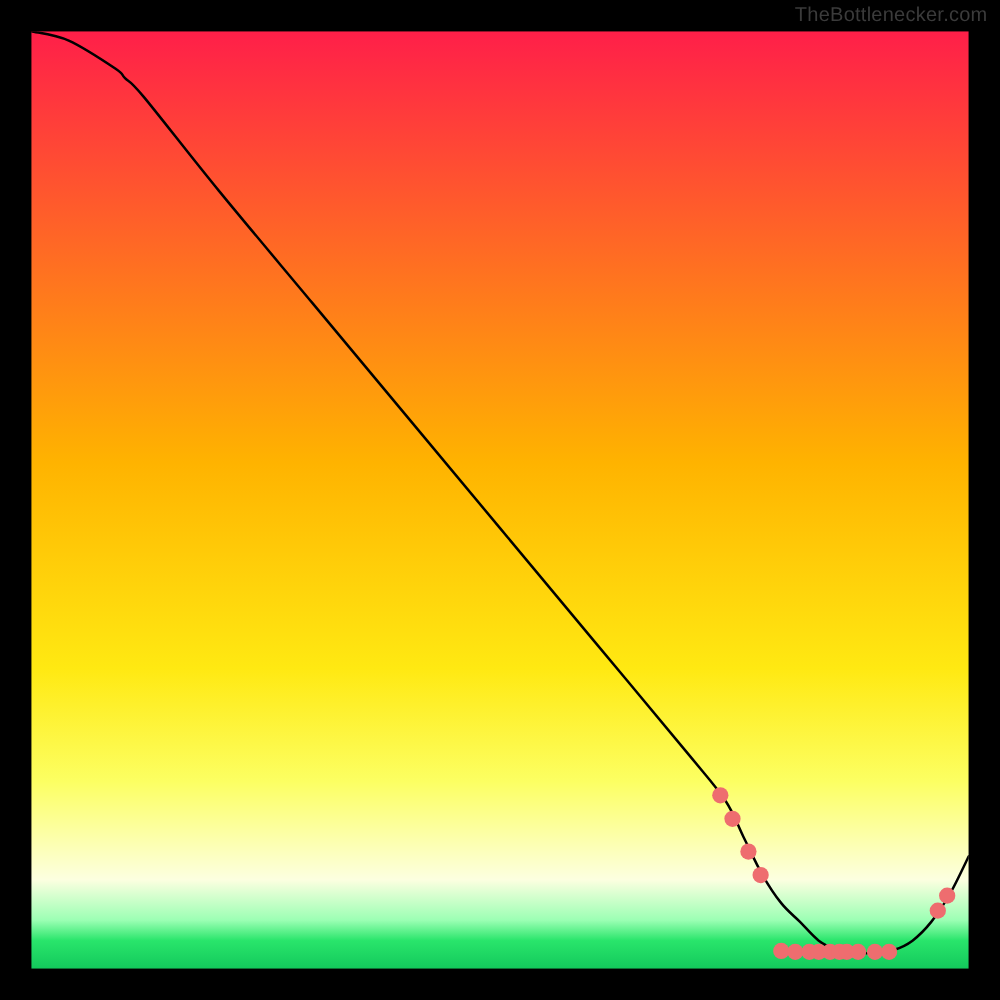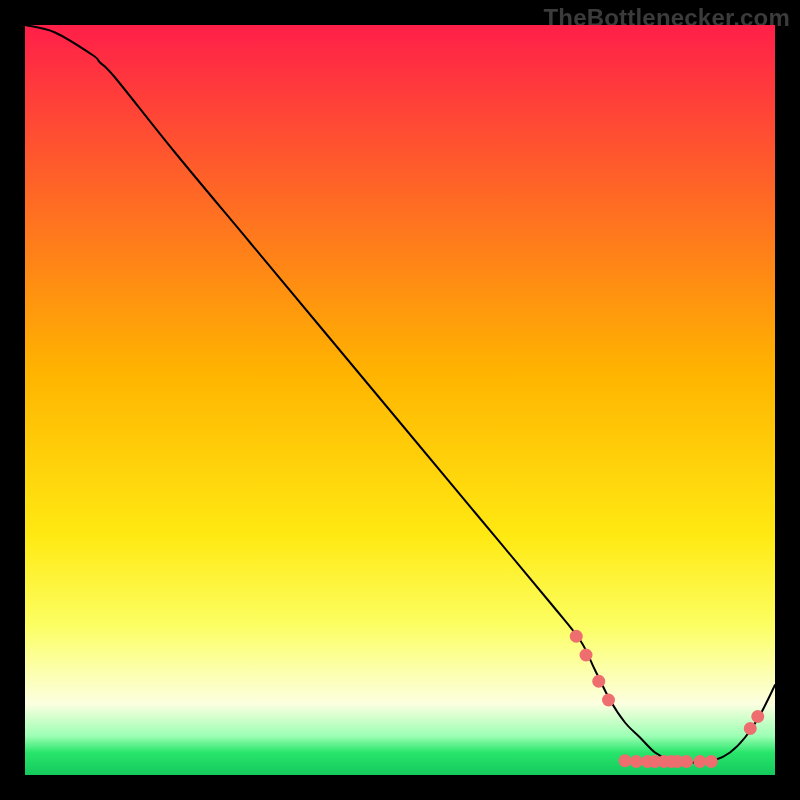--- a/index.html
+++ b/index.html
@@ -15,22 +15,22 @@
     position: relative;
     width: 800px;
     height: 800px;
     background: #000;
   }
   .watermark {
     position: absolute;
     top: 4px;
     right: 10px;
     color: #3b3b3b;
-    font-size: 24px;
-    font-weight: 700;
+    font-size: 16px;
+    font-weight: 400;
     letter-spacing: 0.2px;
     user-select: none;
   }
   .plot {
     position: absolute;
     left: 25px;
     top: 25px;
     width: 750px;
     height: 750px;
   }

